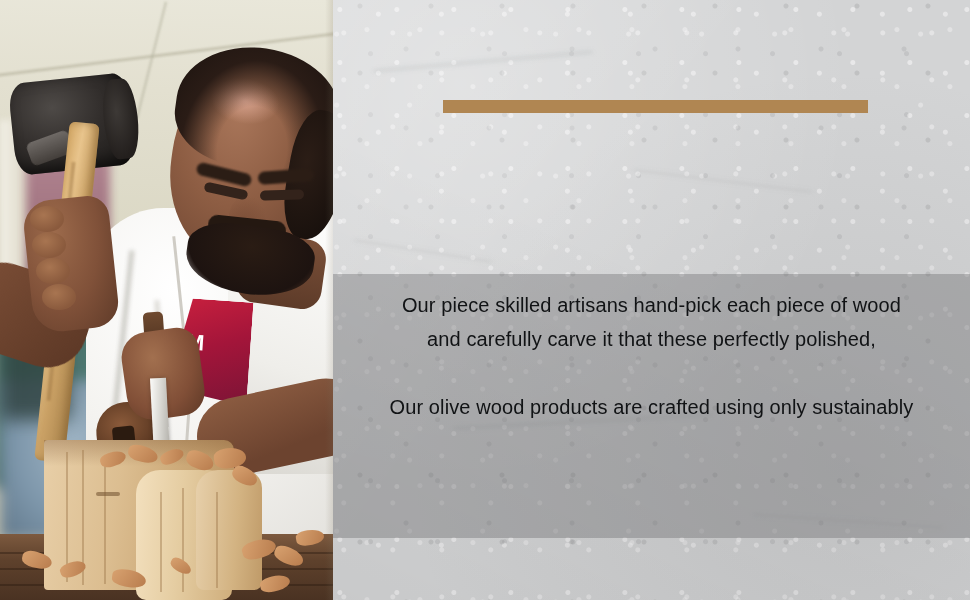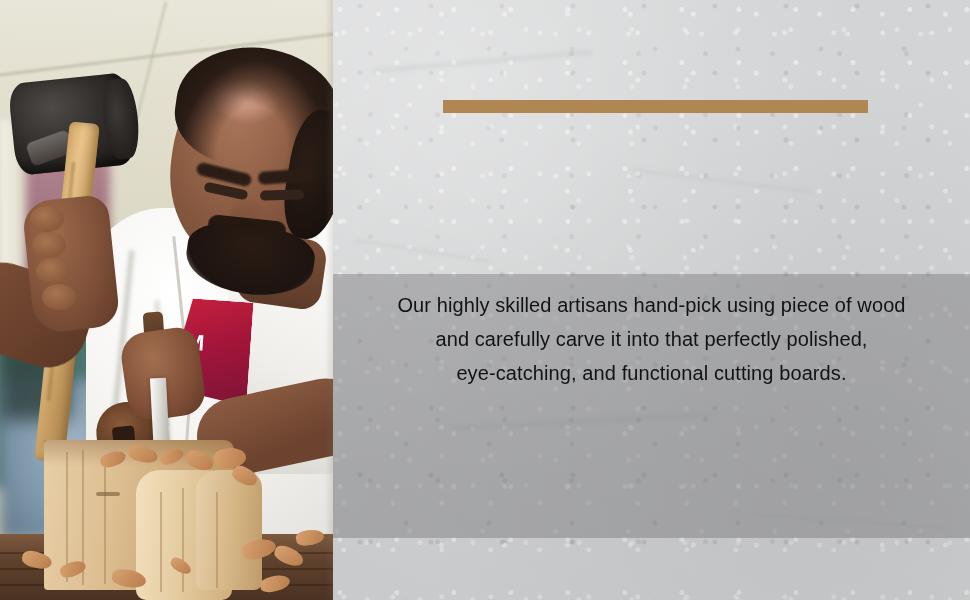--- a/index.html
+++ b/index.html
@@ -530,20 +530,20 @@
     <div class="paper-streak st3"></div>
     <div class="paper-streak st4"></div>
     <div class="paper-streak st5"></div>
 
     <div class="gold-rule"></div>
 
 
     <div class="band"></div>
 
     <div class="body-copy">
-      <p>Our highly skilled artisans hand-pick using piece of wood</p>
-      <p>and carefully carve it into that perfectly polished,</p>
-      <p>eye-catching, and functional cutting boards.</p>
+      <p>Our piece skilled artisans hand-pick each piece of wood</p>
+      <p>and carefully carve it that these perfectly polished,</p>
       <div class="gap"></div>
+      <p>Our olive wood products are crafted  using only sustainably</p>
     </div>
   </div>
 
 </div>
 
 </body></html>

